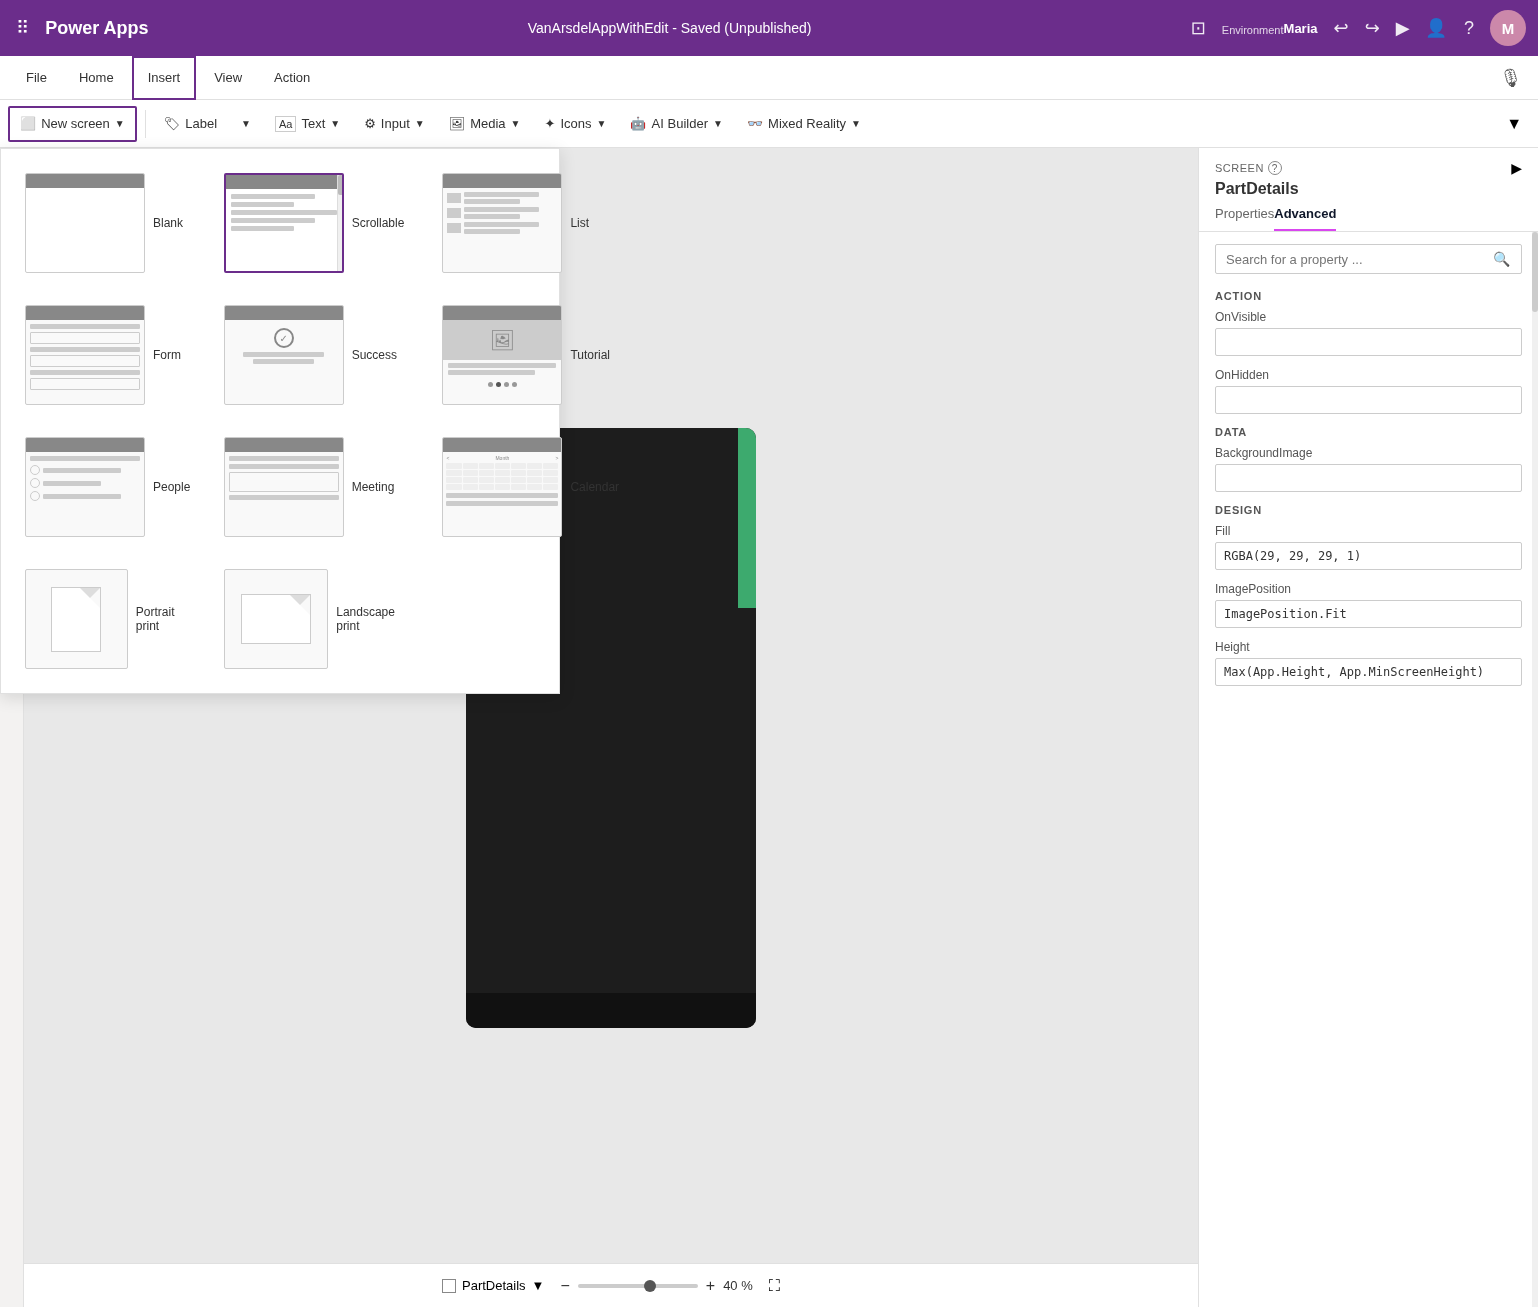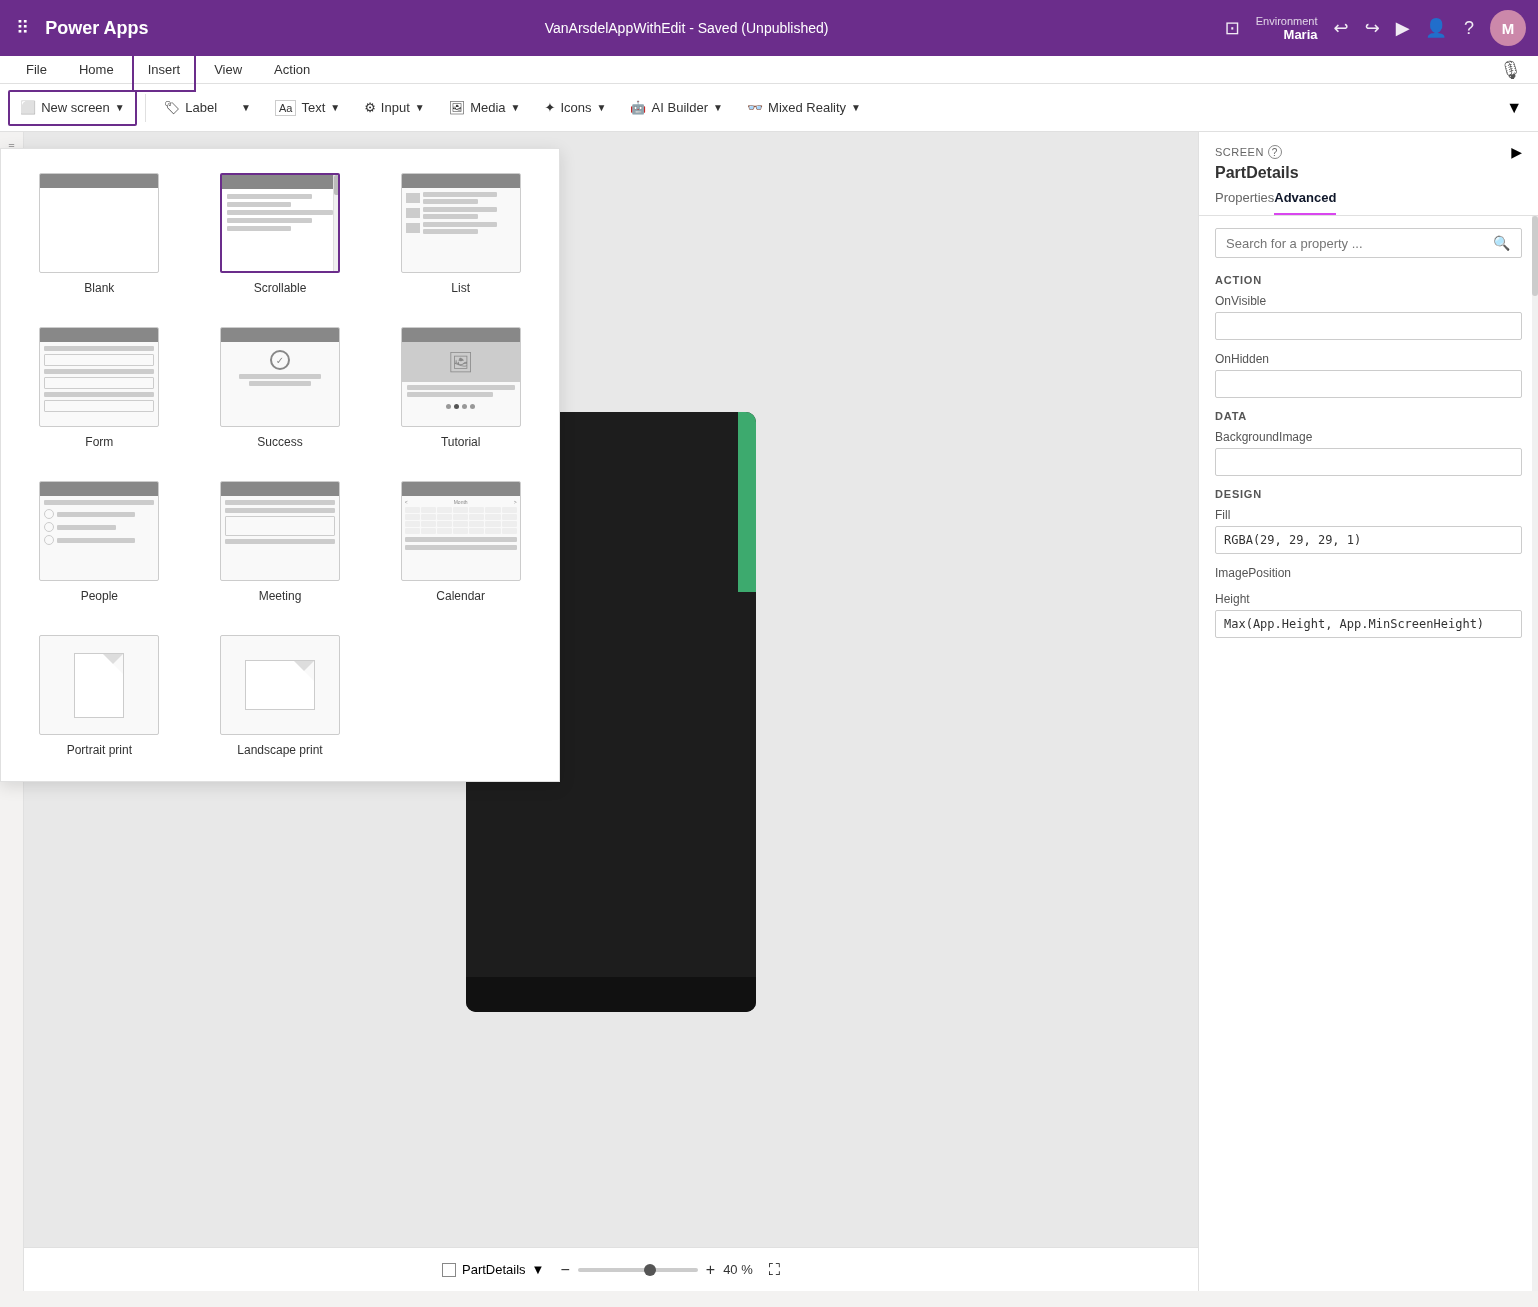--- a/index.html
+++ b/index.html
@@ -34,40 +34,40 @@
       font-size: 14px;
     }
     .topbar-right {
       display: flex;
       align-items: center;
       gap: 16px;
       color: white;
     }
     .topbar-env {
       display: flex;
-      flex-direction: column;
+      flex-direction: row;
       align-items: flex-end;
       font-size: 11px;
       color: white;
     }
     .topbar-env .env-label { opacity: 0.8; }
     .topbar-env .env-name { font-weight: 600; font-size: 13px; }
     .topbar-icon { color: white; font-size: 18px; cursor: pointer; opacity: 0.9; }
     .topbar-avatar {
       width: 36px; height: 36px;
       border-radius: 50%;
       background: #c8a; overflow: hidden;
       display: flex; align-items: center; justify-content: center;
       color: white; font-size: 15px; font-weight: 600;
     }
 
     
     .menubar {
       background: white;
-      height: 28px;
+      height: 44px;
       display: flex;
       align-items: center;
       padding: 0 12px;
       border-bottom: 1px solid #e0e0e0;
       gap: 4px;
     }
     .menu-item {
       padding: 8px 14px;
       font-size: 13px;
       cursor: pointer;
@@ -163,21 +163,21 @@
       z-index: 100;
       padding: 16px;
     }
     .dropdown-grid {
       display: grid;
       grid-template-columns: repeat(3, 1fr);
       gap: 16px;
     }
     .screen-item {
       display: flex;
-      flex-direction: column;
+      flex-direction: row;
       align-items: center;
       gap: 8px;
       cursor: pointer;
       padding: 8px;
       border-radius: 4px;
     }
     .screen-thumb {
       width: 120px;
       height: 100px;
       border: 1px solid #ccc;
@@ -907,20 +907,21 @@
 
         <div class="section-title">DESIGN</div>
 
         <div class="prop-row">
           <div class="prop-label">Fill</div>
           <input class="prop-input" type="text" value="RGBA(29, 29, 29, 1)" style="">
         </div>
 
         <div class="prop-row">
           <div class="prop-label">ImagePosition</div>
+          <input class="prop-input" type="text" value="ImagePosition.Fit" style="">
         </div>
 
         <div class="prop-row">
           <div class="prop-label">Height</div>
           <input class="prop-input" type="text" value="Max(App.Height, App.MinScreenHeight)" style="">
         </div>
 
       </div>
 
       <div class="right-panel-scroll">

